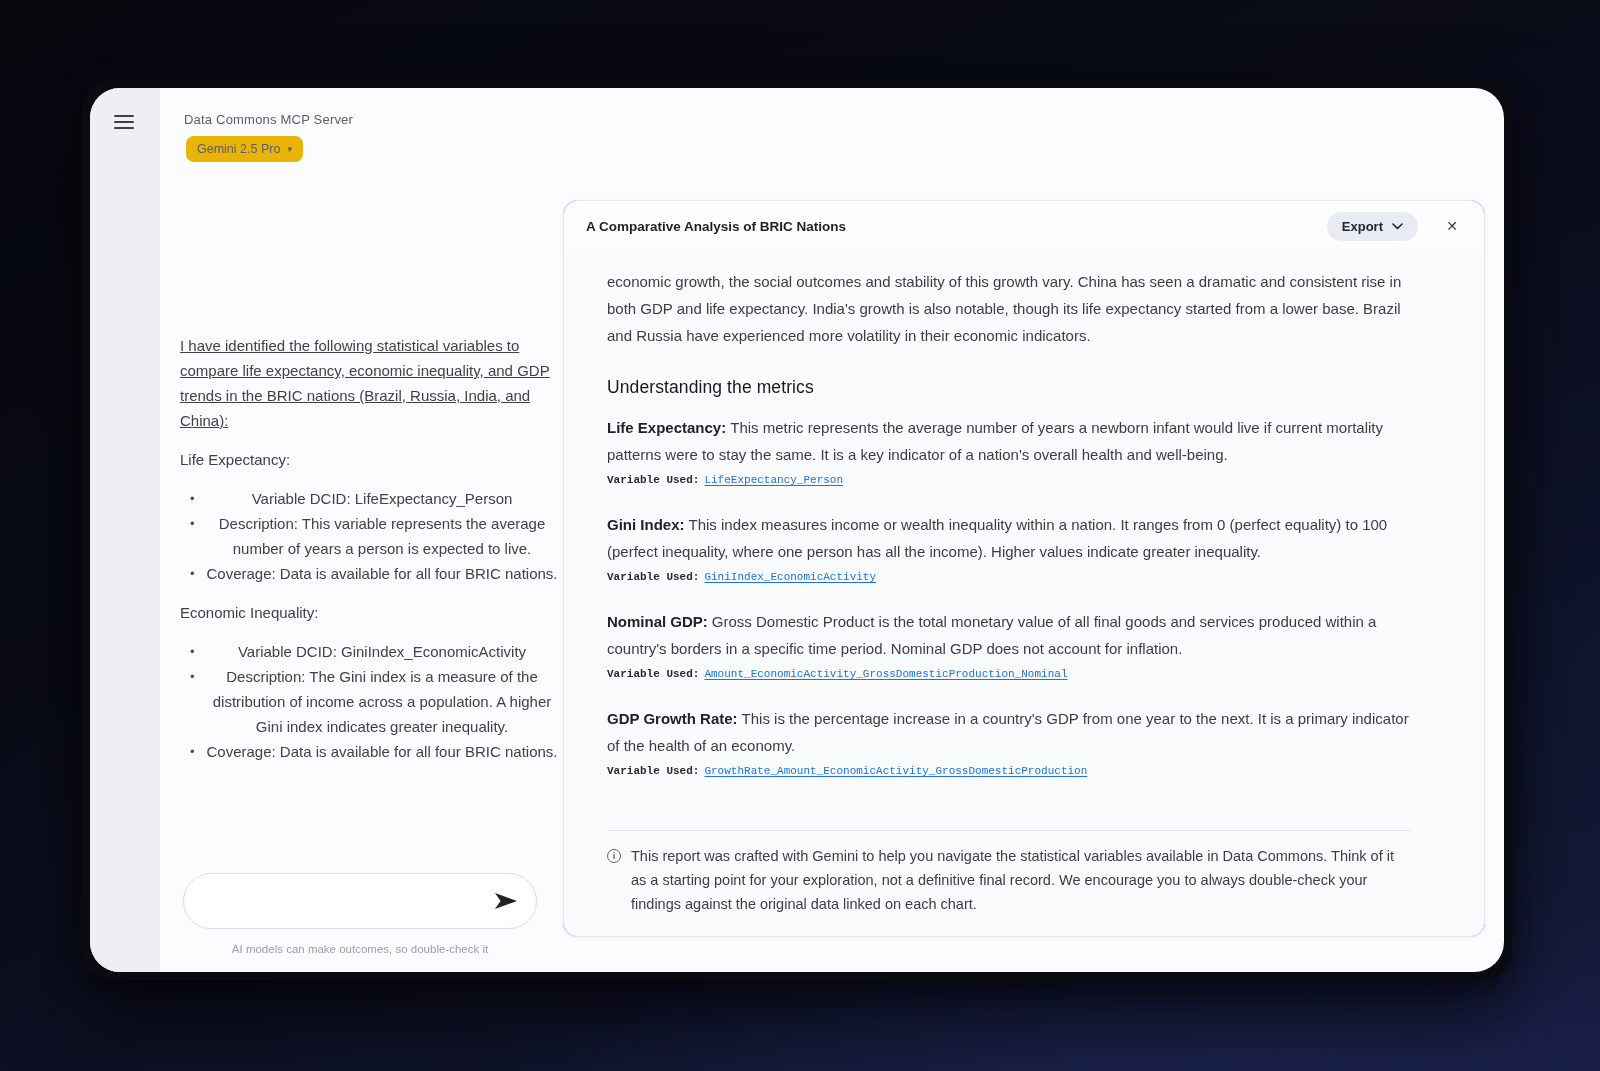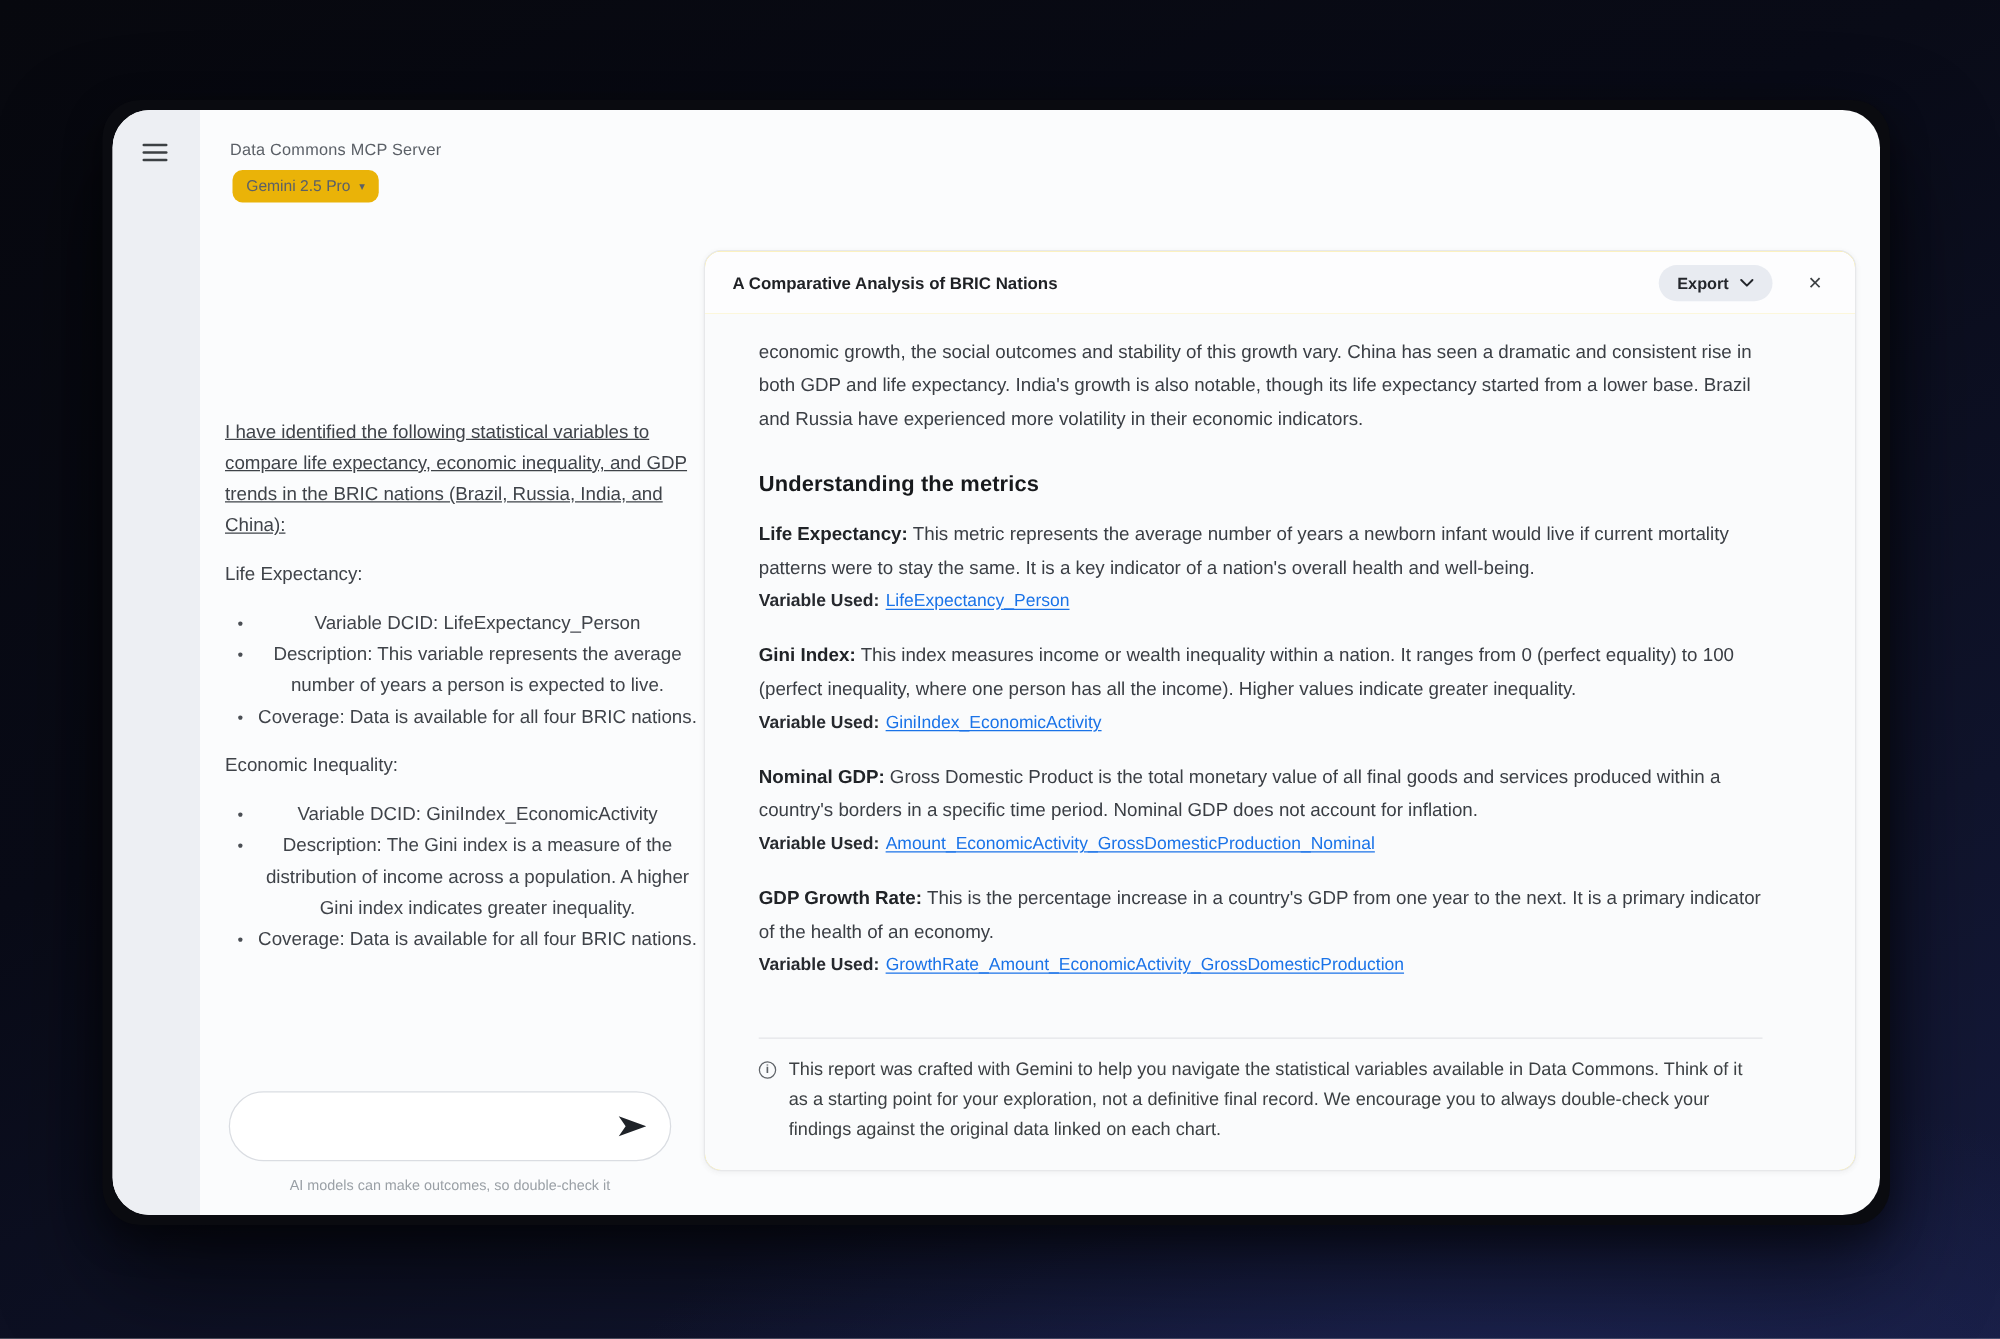--- a/index.html
+++ b/index.html
@@ -81,21 +81,21 @@
   .send-btn { display:flex; align-items:center; cursor:pointer; }
 
   .disclaimer {
     position:absolute; left:93px; top:855px; width:354px;
     text-align:center; font-size:11.5px; color:#9aa0a6;
   }
 
   
   .report-card {
     position:absolute; left:473px; top:112px; width:922px; height:737px;
-    background:#fde047; border:1px solid #e7e8ea; border-radius:14px;
+    background:#a21caf; border:1px solid #e7e8ea; border-radius:14px;
     box-shadow:0 1px 4px rgba(60,64,67,.06); overflow:hidden;
   }
   .card-header {
     height:50px; display:flex; align-items:center; padding:0 22px;
     background:#fdfdfe;
   }
   .card-title { font-size:13.5px; font-weight:bold; color:#1f2125; flex:1; }
   .export-btn {
     background:#e8ebf1; border-radius:17px; padding:7px 15px;
     display:flex; align-items:center; gap:9px; cursor:pointer;
@@ -106,25 +106,25 @@
     width:20px; text-align:center;
   }
 
   .card-body {
     height:687px; background:#fafbfc; padding:9px 74px 0 43px;
     font-size:15px; line-height:27px; color:#3a3e44;
   }
   .card-body .cont { margin-top:8px; }
   .card-body h2 {
     font-size:17.5px; color:#17191c; margin:25px 0 13px;
-    font-weight:bold; letter-spacing:.1px;
+    font-weight:normal; letter-spacing:.1px;
   }
   .metric { margin-bottom:20px; }
   .metric b.lead { color:#202327; margin-right:4px; }
-  .var-line { font-size:14px; line-height:22px; margin-top:1px; color:#26292e; }
+  .var-line { font-size:11px; line-height:22px; margin-top:1px; color:#26292e;font-family:Liberation Mono, monospace; }
   .var-line b { margin-right:5px; }
   .var-line a { color:#1a73e8; text-decoration:underline; text-underline-offset:2px; cursor:pointer; }
 
   .divider { border:none; border-top:1px solid #e4e5e8; margin:48px 0 0; }
   .footer-note {
     display:flex; gap:10px; margin-top:13px;
     font-size:14.5px; line-height:24px; color:#3c4043;
   }
   .info-icon {
     flex:0 0 auto; width:14px; height:14px; margin-top:5px;

